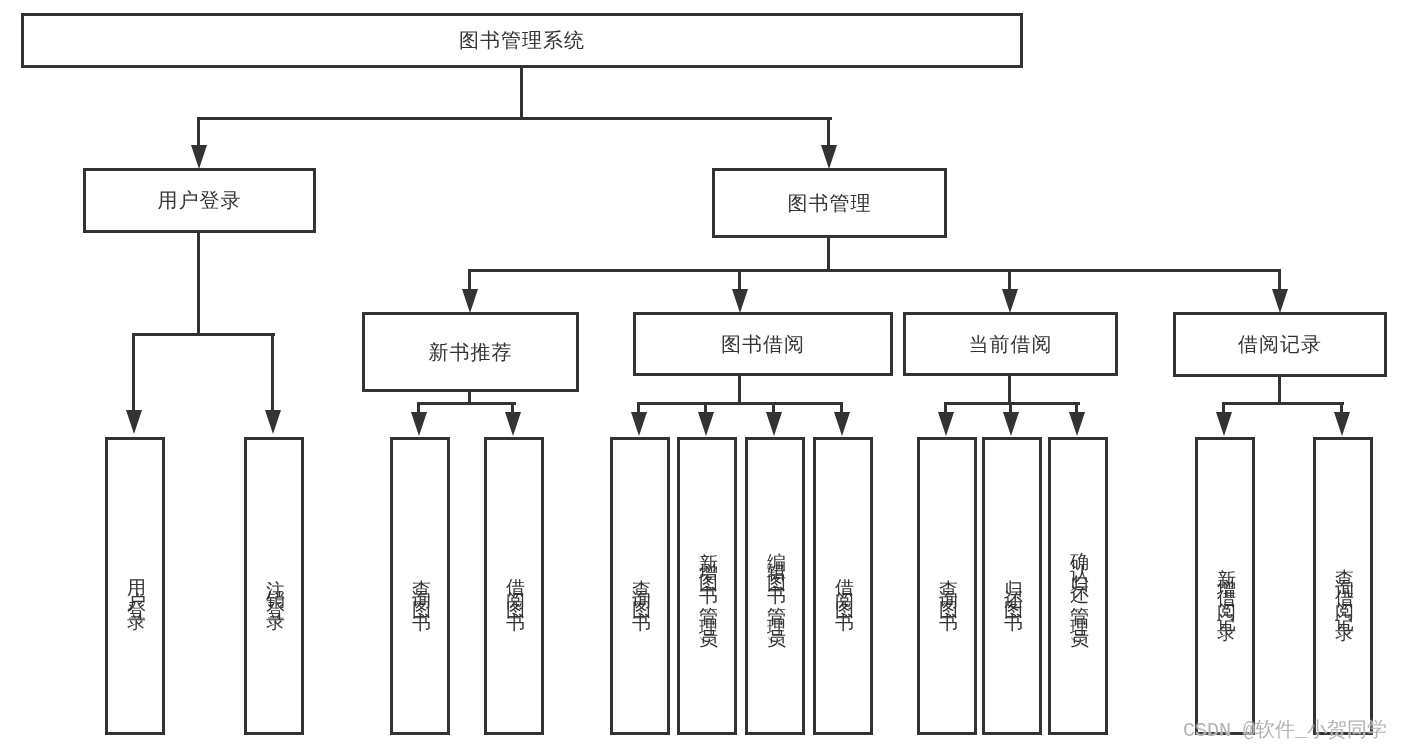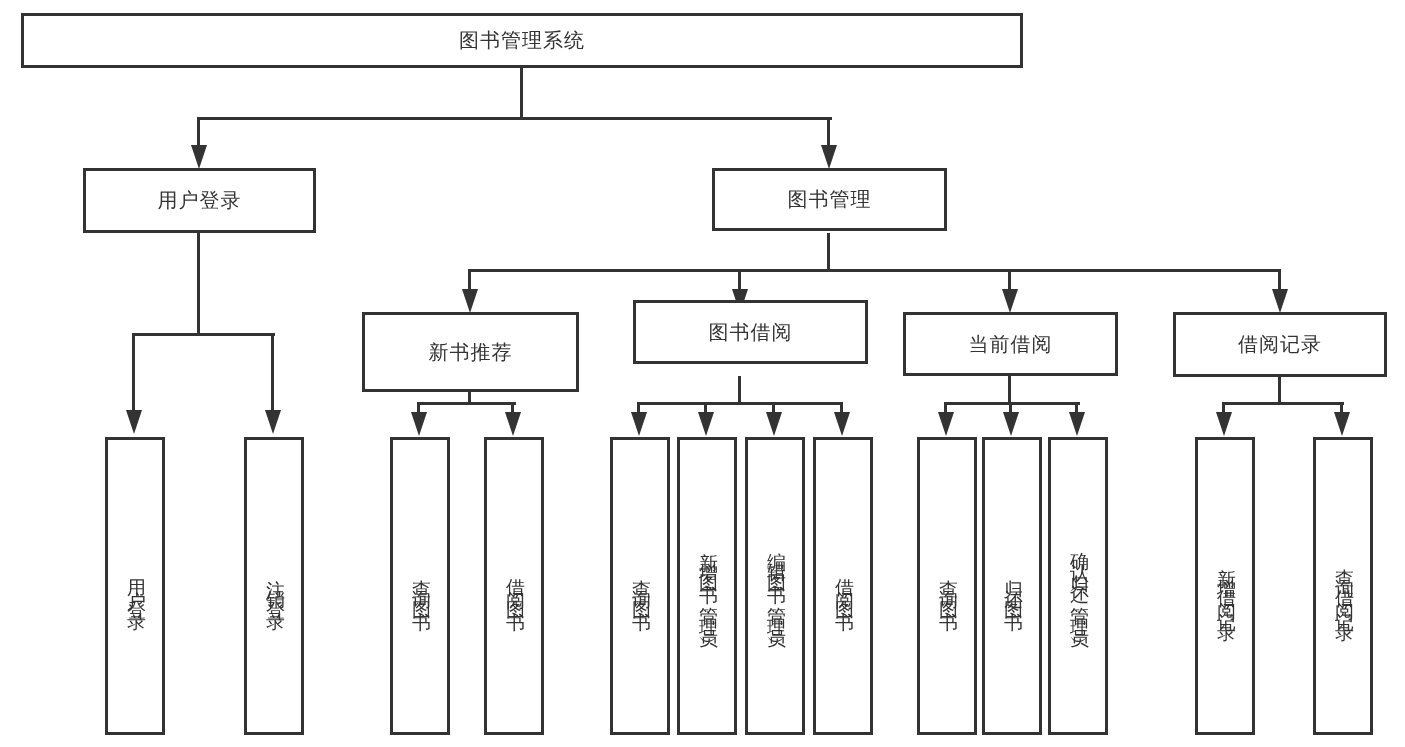--- a/index.html
+++ b/index.html
@@ -101,28 +101,28 @@
   <div class="vline" style="left:1340px;top:404px;height:10px"></div>
   <div class="ahead" style="left:1334px;top:412px"></div>
 
   <div class="hbox" style="left:21px;top:13px;width:1002px;height:55px">
     <span>图书管理系统</span>
   </div>
 
   <div class="hbox" style="left:83px;top:168px;width:233px;height:65px">
     <span>用户登录</span>
   </div>
-  <div class="hbox" style="left:712px;top:168px;width:235px;height:63px">
+  <div class="hbox" style="left:712px;top:168px;width:235px;height:70px">
     <span>图书管理</span>
   </div>
 
   <div class="hbox" style="left:362px;top:312px;width:217px;height:80px">
     <span>新书推荐</span>
   </div>
-  <div class="hbox" style="left:633px;top:300px;width:235px;height:64px">
+  <div class="hbox" style="left:633px;top:312px;width:260px;height:64px">
     <span>图书借阅</span>
   </div>
   <div class="hbox" style="left:1173px;top:312px;width:214px;height:65px">
     <span>借阅记录</span>
   </div>
   <div class="hbox" style="left:903px;top:312px;width:215px;height:64px">
     <span>当前借阅</span>
   </div>
 
   <div class="vbox" style="left:105px">
@@ -162,14 +162,15 @@
     <span class="vtext">确认归还（管理员）</span>
   </div>
 
   <div class="vbox" style="left:1195px">
     <span class="vtext">新增借阅记录</span>
   </div>
   <div class="vbox" style="left:1313px">
     <span class="vtext">查询借阅记录</span>
   </div>
 
+  <div class="watermark">CSDN @软件_小贺同学</div>
 
 </div>
 
 </body></html>

